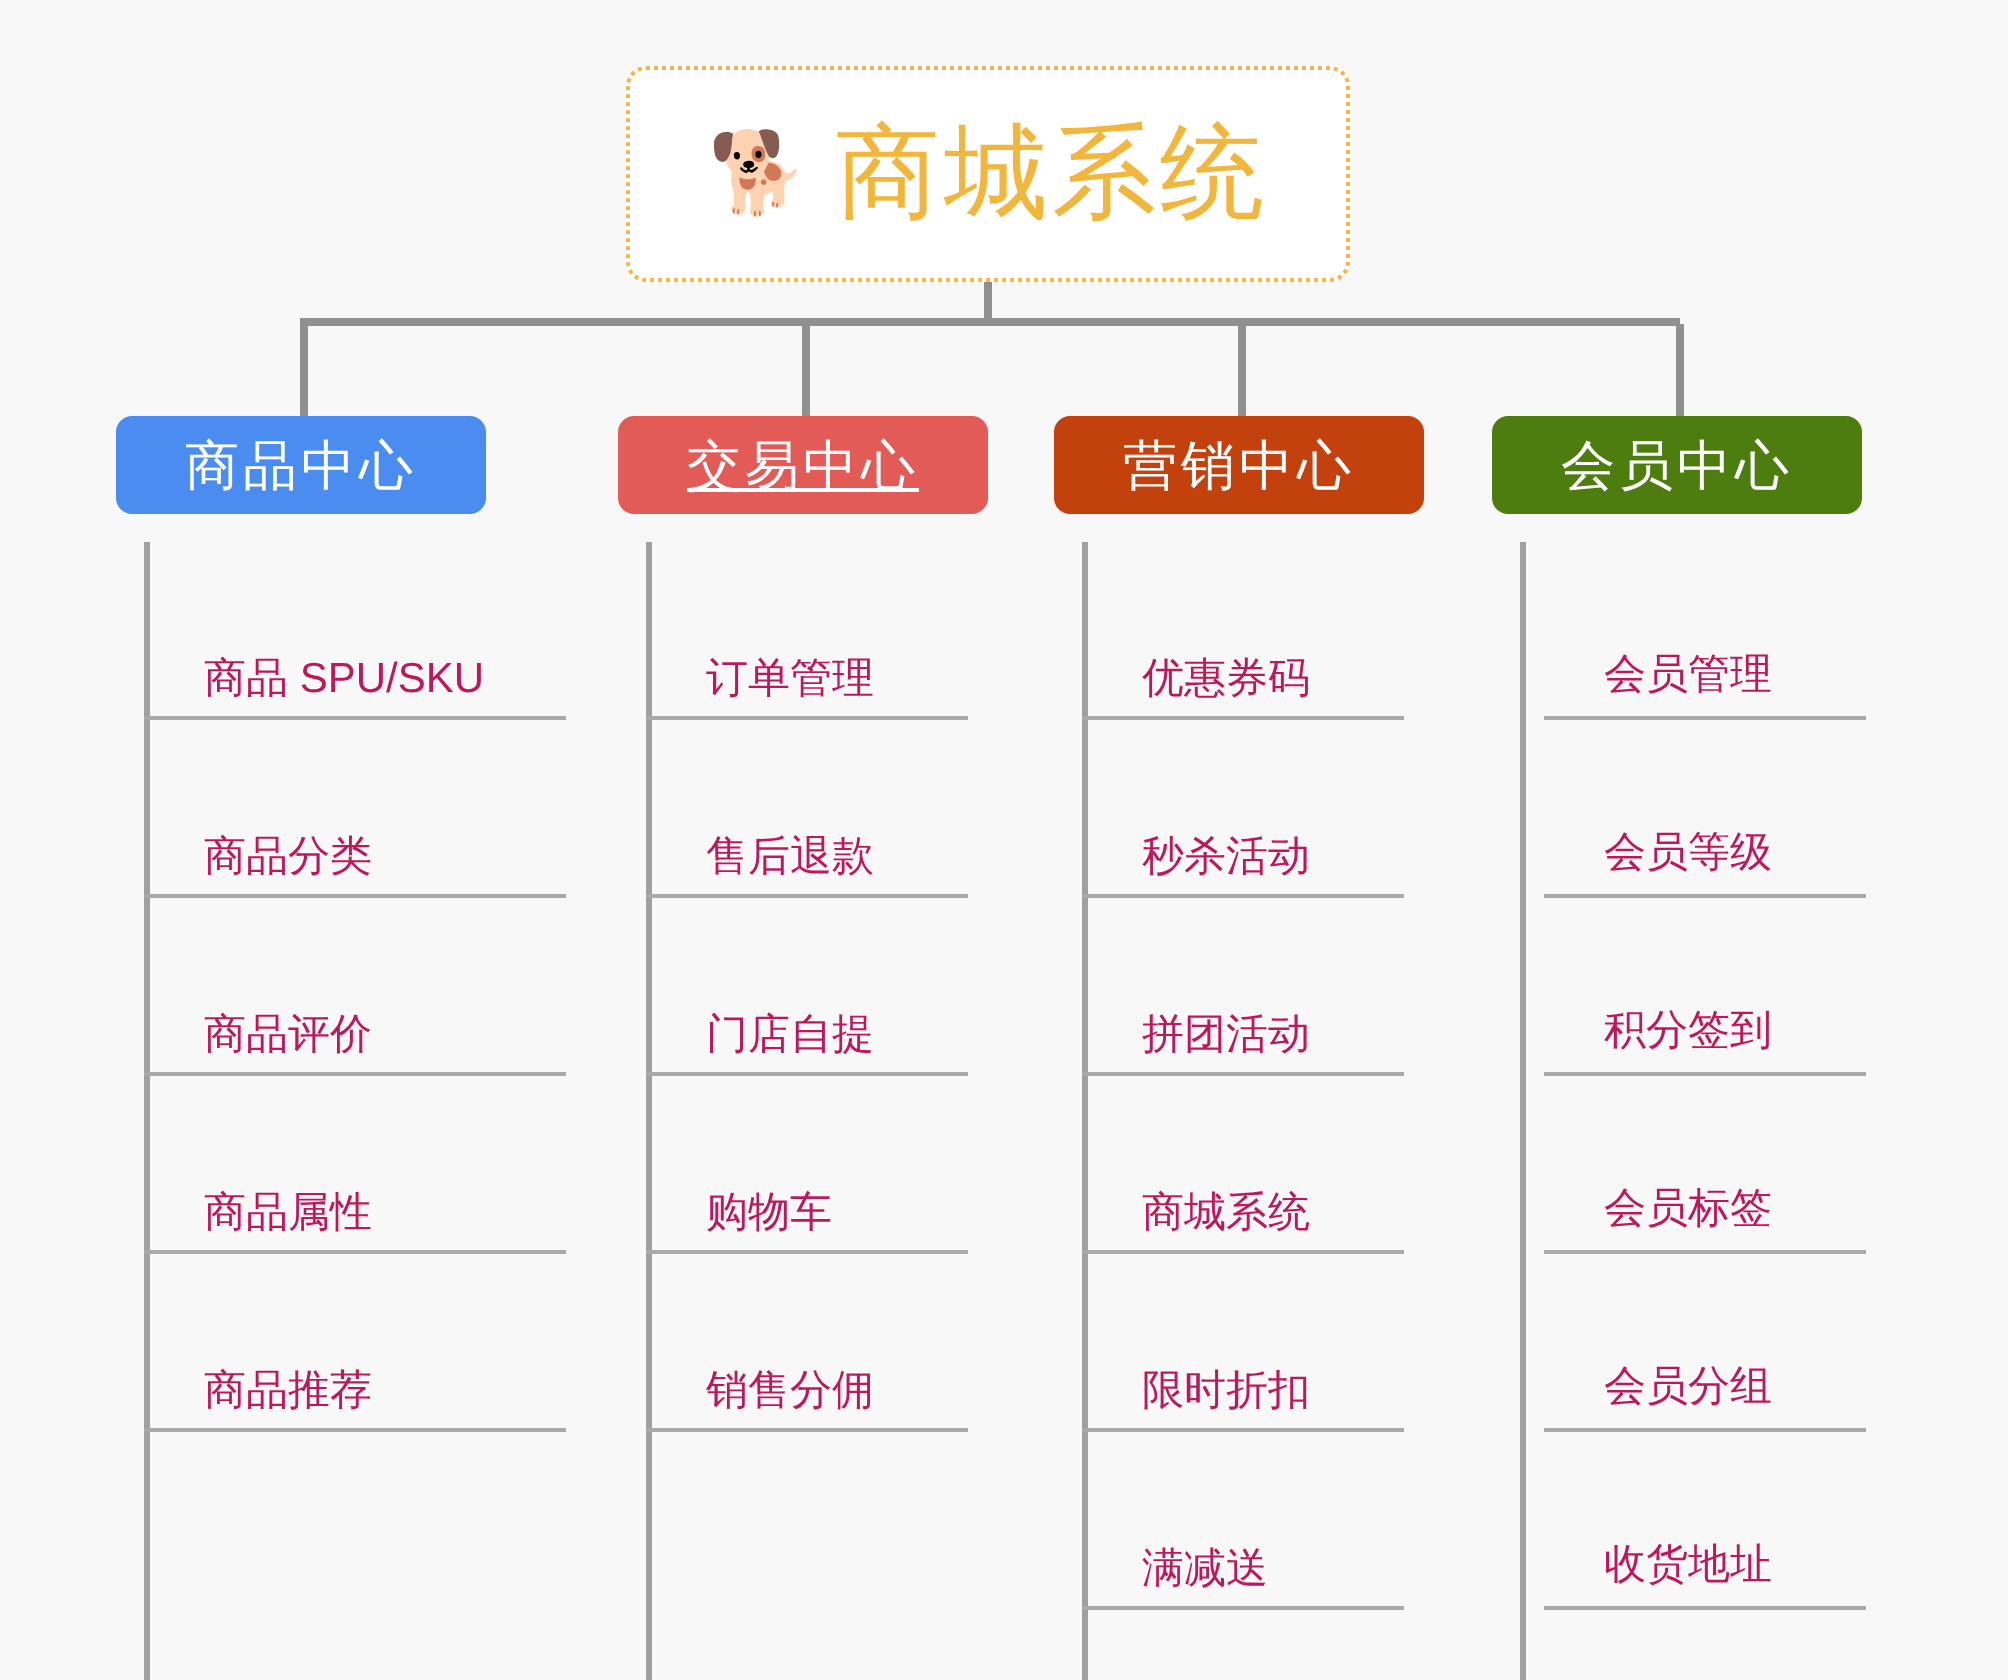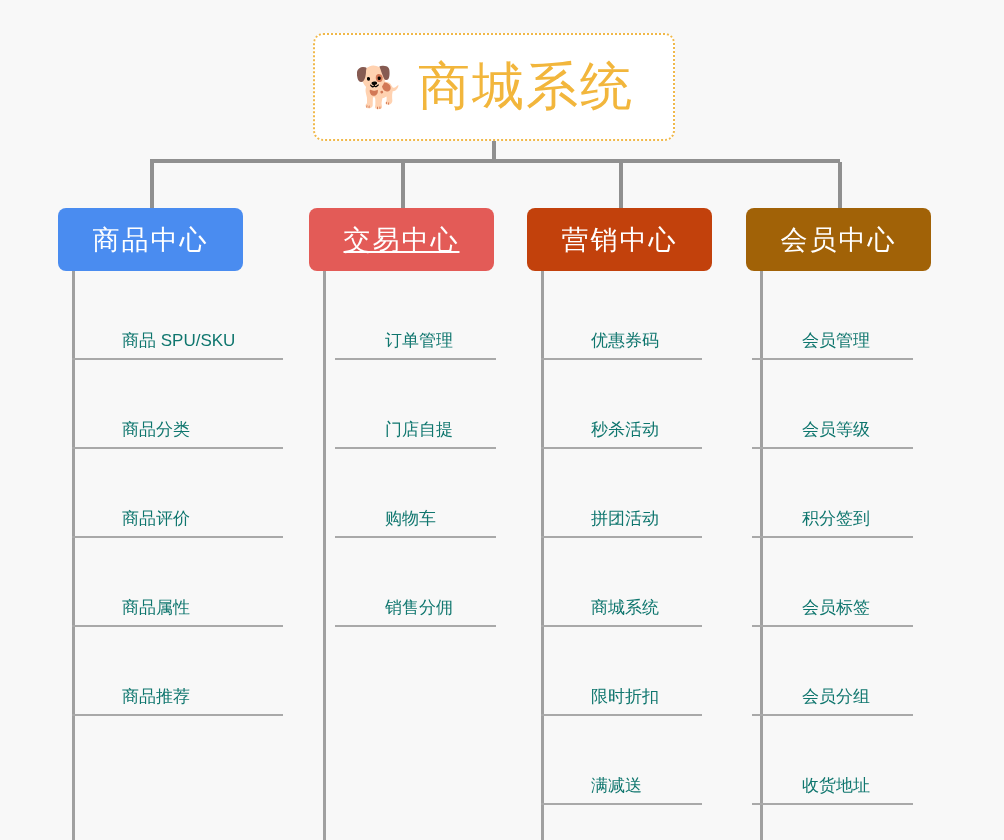--- a/index.html
+++ b/index.html
@@ -78,21 +78,21 @@
     position: absolute;
     top: -46px;
     width: 4px;
     height: 46px;
     background: #909090;
   }
   .cat-header {
     position: absolute;
     top: 0;
     left: 0;
-    height: 63px;
+    height: 49px;
     box-sizing: border-box;
     border-radius: 8px;
     display: flex;
     align-items: center;
     justify-content: center;
     color: #ffffff;
     font-size: 27px;
     letter-spacing: 2px;
     white-space: nowrap;
   }
@@ -110,55 +110,54 @@
     position: relative;
     height: 89px;
     box-sizing: border-box;
     display: flex;
     align-items: flex-end;
     border-bottom: 2px solid #a9a9a9;
     padding-bottom: 3px;
     padding-left: 30px;
   }
   .leaf-label {
-    font-size: 17px;
-    color: #0f766e;
+    font-size: 21px;
+    color: #be185d;
     white-space: nowrap;
     line-height: 1.1;
     padding-bottom: 4px;
-    margin-left: 20px;
   }
 
   
   .col-0 { left: 58px; }
   .col-0 .cat-header { width: 185px; background: #4a8cf0; }
   .col-0 .col-drop  { left: 92px; }
   .col-0 .spine     { left: 14px; top: 63px; height: 594px; }
   .col-0 .items     { left: 14px; }
   .col-0 .leaf      { width: 211px; }
 
   .col-1 { left: 309px; }
   .col-1 .cat-header { width: 185px; background: #e35b57; }
   .col-1 .col-drop  { left: 92px; }
   .col-1 .spine     { left: 14px; top: 63px; height: 594px; }
-  .col-1 .items     { left: 26px; }
+  .col-1 .items     { left: 14px; }
   .col-1 .leaf      { width: 161px; }
 
   .col-2 { left: 527px; }
   .col-2 .cat-header { width: 185px; background: #eaa93c; }
   .col-2 .col-drop  { left: 92px; }
   .col-2 .spine     { left: 14px; top: 63px; height: 594px; }
   .col-2 .items     { left: 14px; }
   .col-2 .leaf      { width: 161px; }
 
   .col-3 { left: 746px; }
   .col-3 .cat-header { width: 185px; background: #78c348; }
   .col-3 .col-drop  { left: 92px; }
   .col-3 .spine     { left: 14px; top: 63px; height: 594px; }
-  .col-3 .items     { left: 6px; }
+  .col-3 .items     { left: 26px; font-family: Liberation Mono, monospace; }
   .col-3 .leaf      { width: 161px; }
 </style>
 </head>
 <body style="background: rgb(248, 248, 248);">
 
 <div id="mindmap">
 
   <div class="root-node" style="border-color: rgb(240, 184, 73); background: rgb(255, 255, 255);">
     <span class="root-emoji">🐕</span>
     <span class="root-title" style="color: rgb(242, 182, 60);">商城系统</span>
@@ -196,20 +195,23 @@
     <div class="col-drop"></div>
     <div class="cat-header" style="background: rgb(227, 91, 87); text-decoration: underline;">
       <span>交易中心</span>
     </div>
     <div class="spine"></div>
     <div class="items">
       <div class="leaf">
           <span class="leaf-label">订单管理</span>
         </div>
       <div class="leaf">
+          <span class="leaf-label">售后退款</span>
+        </div>
+      <div class="leaf">
           <span class="leaf-label">门店自提</span>
         </div>
       <div class="leaf">
           <span class="leaf-label">购物车</span>
         </div>
       <div class="leaf">
           <span class="leaf-label">销售分佣</span>
         </div>
     </div>
   </div>
@@ -237,21 +239,21 @@
           <span class="leaf-label">限时折扣</span>
         </div>
       <div class="leaf">
           <span class="leaf-label">满减送</span>
         </div>
     </div>
   </div>
 
   <div class="column col-3">
     <div class="col-drop"></div>
-    <div class="cat-header" style="background: #a16207;">
+    <div class="cat-header" style="background: #4d7c0f;">
       <span>会员中心</span>
     </div>
     <div class="spine"></div>
     <div class="items">
       <div class="leaf">
           <span class="leaf-label">会员管理</span>
         </div>
       <div class="leaf">
           <span class="leaf-label">会员等级</span>
         </div>

